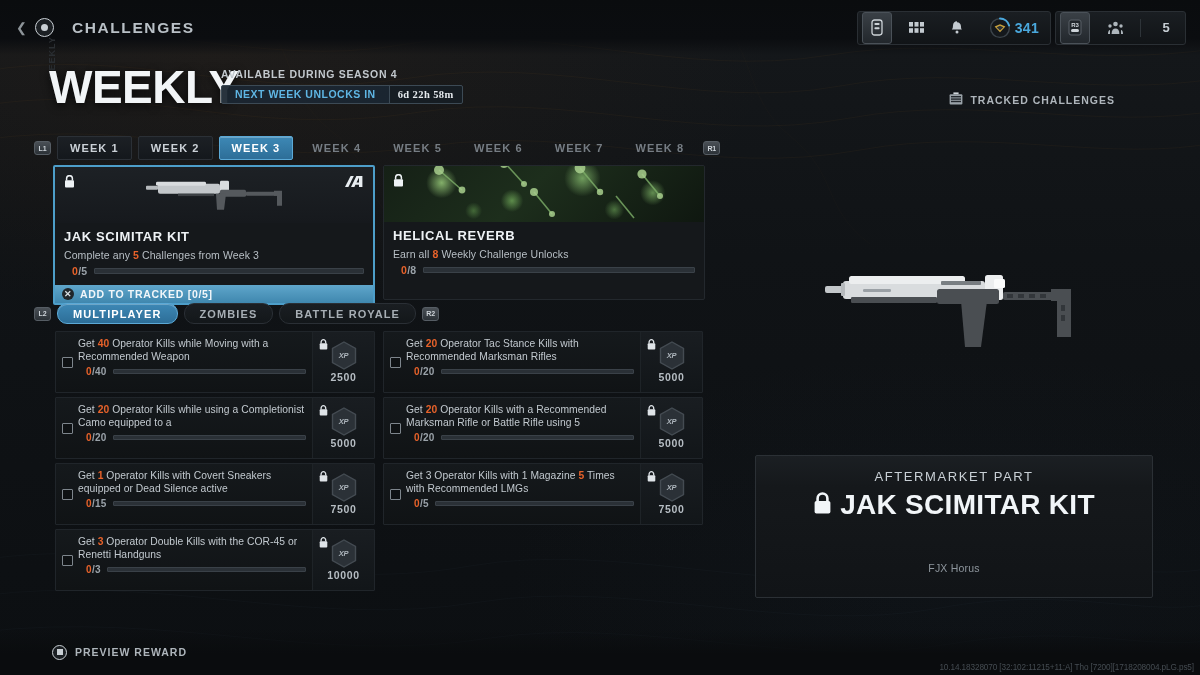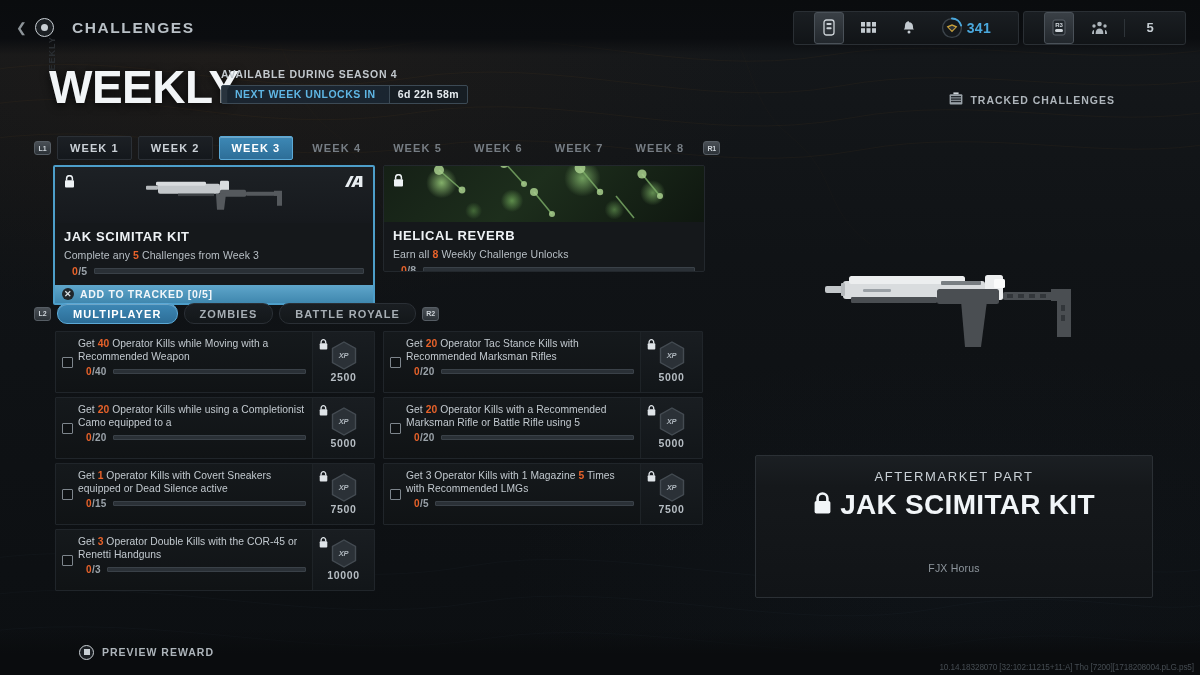--- a/index.html
+++ b/index.html
@@ -46,21 +46,21 @@
   }
 
   .status-strip {
     margin-left: auto; margin-right: 14px;
     display: flex; align-items: center; height: 34px;
   }
   .status-box {
     display: flex; align-items: center; height: 34px;
     background: linear-gradient(180deg, #1a1e22, #111417);
     border: 1px solid #2a2f34; border-radius: 3px;
-    padding: 0 20px; gap: 10px;
+    padding: 0 4px; gap: 10px;
   }
   .st-cell {
     height: 30px; min-width: 30px; padding: 0 7px;
     display: flex; align-items: center; justify-content: center; gap: 4px;
   }
   .st-cell.raised {
     background: linear-gradient(180deg, #3a4046, #22272c);
     border: 1px solid #4a5158; border-radius: 3px; height: 32px;
   }
   .sep { width: 1px; height: 18px; background: #2e3439; }
@@ -95,20 +95,21 @@
   }
   .timer-chip .lbl {
     display: flex; align-items: center; padding: 0 13px;
     font-size: 10.5px; font-weight: 700; letter-spacing: .5px; color: #5fb6e4;
     background: rgba(30,44,56,.6);
   }
   .timer-chip .val {
     display: flex; align-items: center; padding: 0 8px;
     font-size: 10.5px; font-weight: 700; letter-spacing: .4px; color: #e6ebef;
     border-left: 1px solid #3c4a55;
+    font-family: Liberation Serif, serif;
   }
   .tracked-link {
     position: absolute; right: 85px; top: 34px;
     display: flex; align-items: center; gap: 7px;
     font-size: 10.5px; letter-spacing: 1px; font-weight: 700; color: #aeb5bb;
   }
 
   
   .weektabs {
     position: absolute; left: 0; top: 136px; right: 0; height: 24px;
@@ -138,21 +139,21 @@
     box-shadow: inset 0 1px 0 rgba(255,255,255,.25);
   }
 
   
   .cards { position: absolute; left: 53px; top: 165px; display: flex; gap: 8px; }
   .card {
     width: 322px; border-radius: 2px; position: relative; overflow: hidden;
     background: #15181b;
   }
   .card.sel { border: 2px solid #4d9ec9; }
-  .card.plain { border: 1px solid #23282d; height: 107px; }
+  .card.plain { border: 1px solid #23282d; height: 135px; }
   .card-art { height: 56px; position: relative; overflow: hidden; }
   .art-gun {
     background: linear-gradient(180deg, #1d2125, #16191d);
   }
   .art-green {
     background:
       radial-gradient(circle 22px at 18% 30%, rgba(150,200,120,.85), rgba(0,0,0,0) 70%),
       radial-gradient(circle 16px at 40% 62%, rgba(120,180,95,.7), rgba(0,0,0,0) 70%),
       radial-gradient(circle 26px at 62% 22%, rgba(140,195,115,.75), rgba(0,0,0,0) 70%),
       radial-gradient(circle 18px at 84% 48%, rgba(130,185,105,.7), rgba(0,0,0,0) 70%),
@@ -278,21 +279,21 @@
     font-size: 10.5px; color: #8e969d; letter-spacing: .2px;
   }
 
   
   .bottombar {
     position: absolute; left: 0; right: 0; bottom: 0; height: 46px;
     background: linear-gradient(180deg, rgba(10,12,14,0) 0%, #0a0c0e 55%);
     display: flex; align-items: center;
   }
   .btn-prompt {
-    display: flex; align-items: center; gap: 8px; margin-left: 79px;
+    display: flex; align-items: center; gap: 8px; margin-left: 52px;
     font-size: 10.5px; font-weight: 700; letter-spacing: 1px; color: #aeb5bb;
   }
   .sq-btn {
     width: 15px; height: 15px; border-radius: 50%;
     border: 1.5px solid #c9cfd4; background: #1b1f23;
     display: flex; align-items: center; justify-content: center;
   }
   .sq-btn i { width: 6px; height: 6px; background: #c9cfd4; display: block; }
   .debug {
     position: absolute; right: 6px; bottom: 3px;

